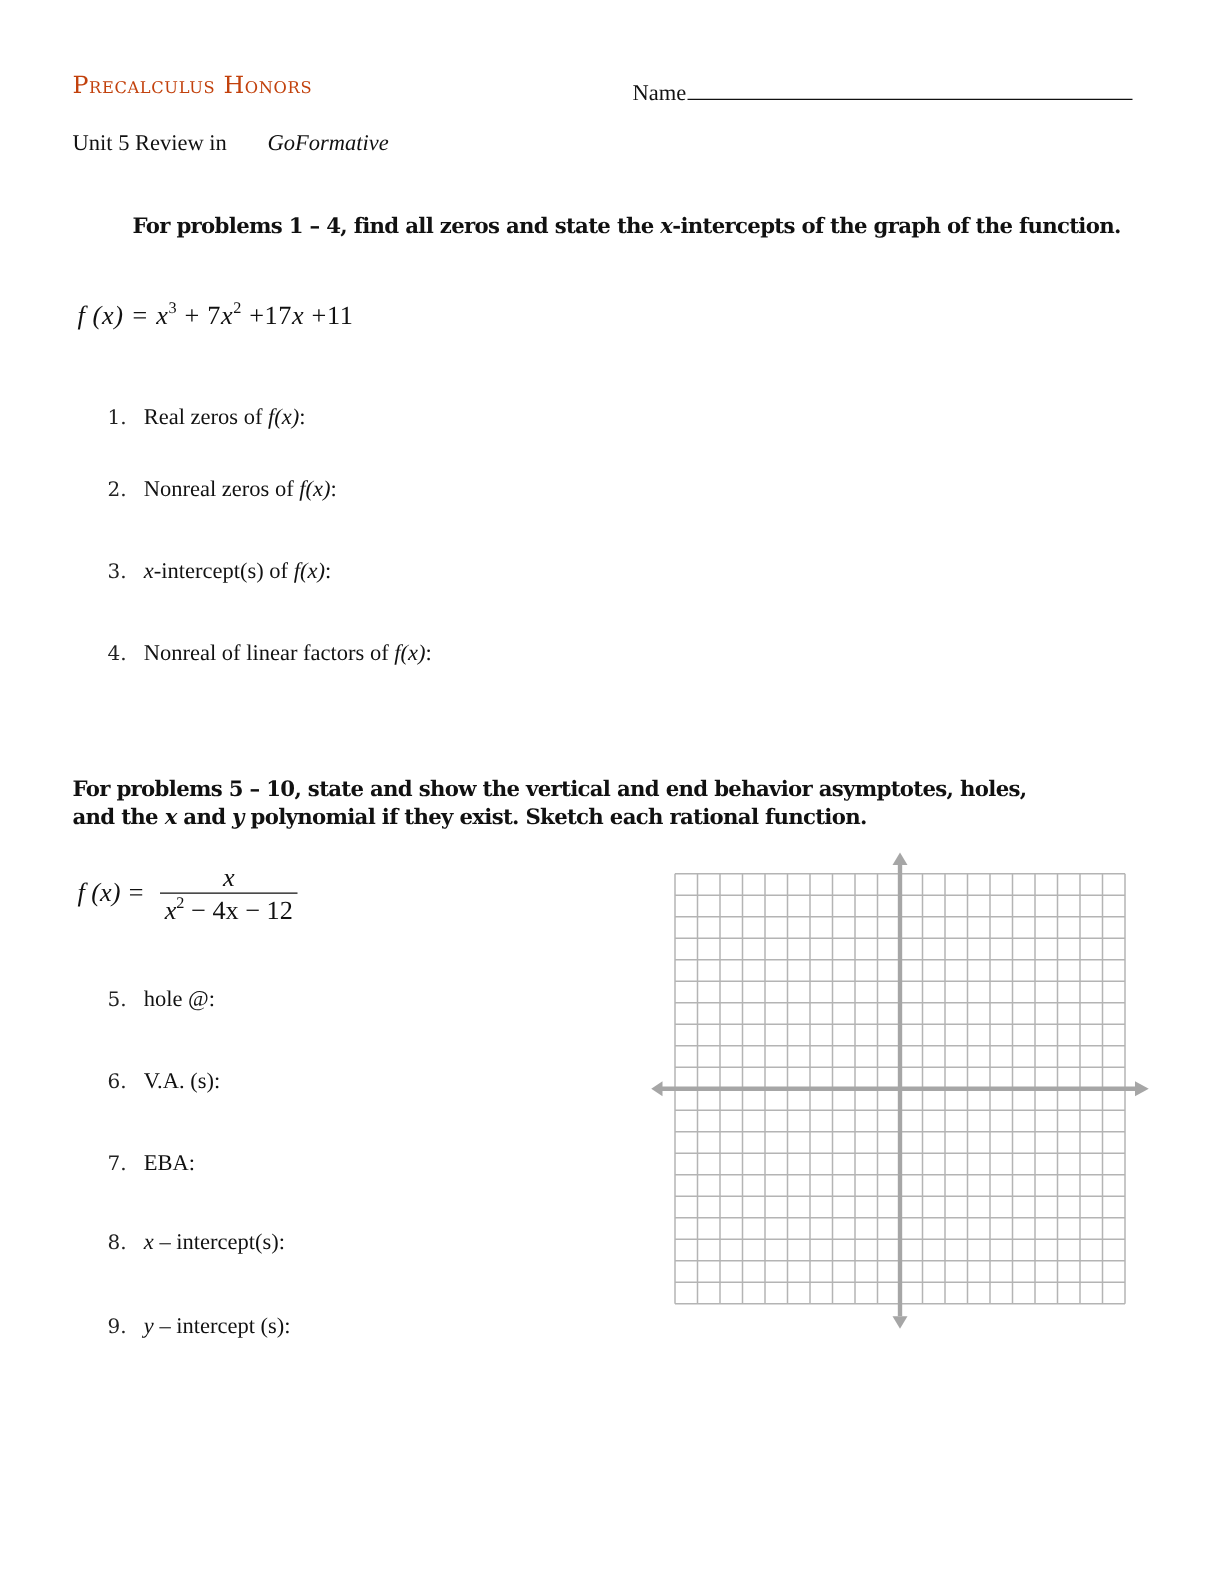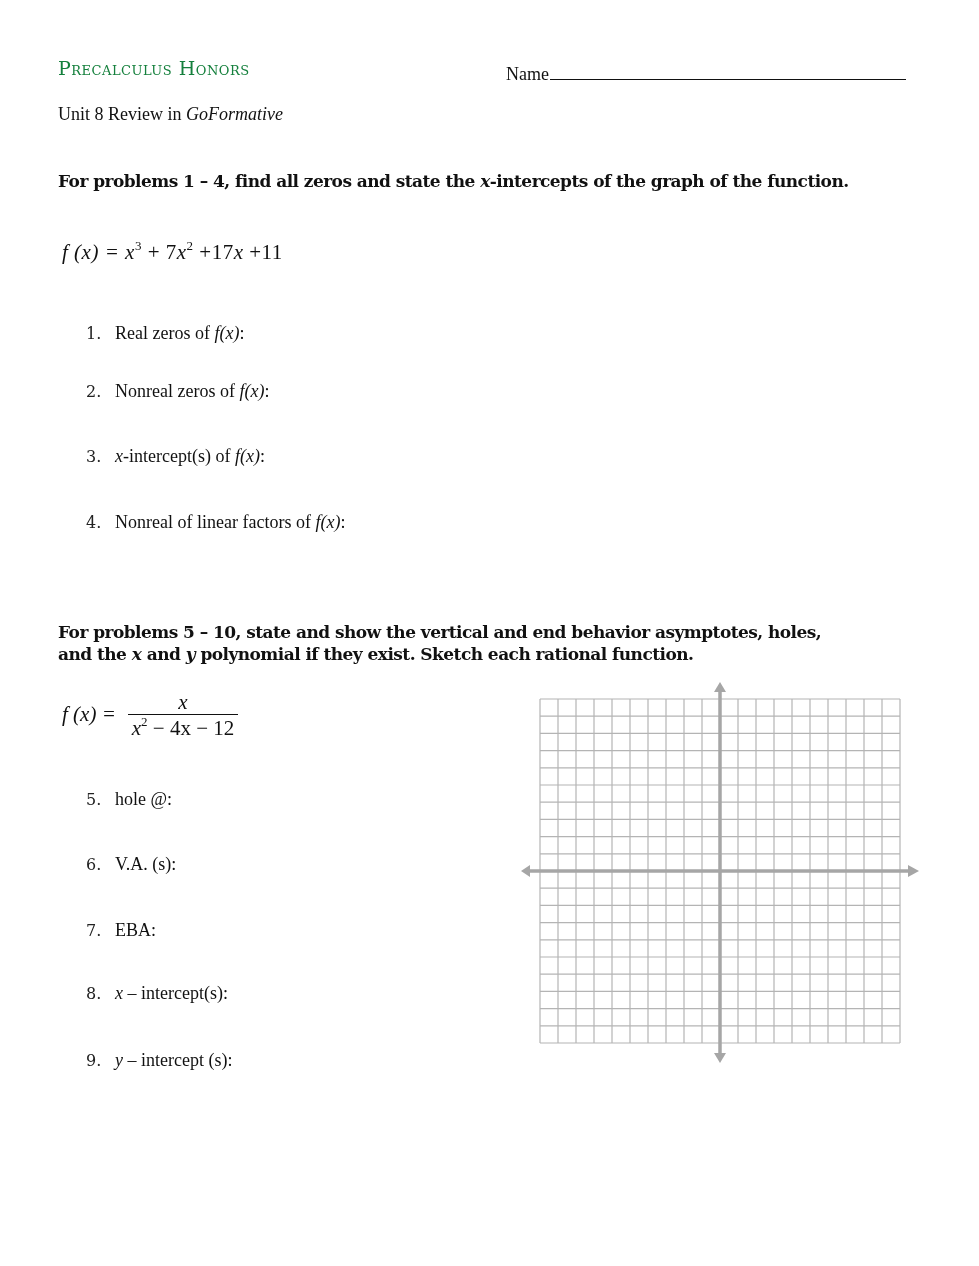--- a/index.html
+++ b/index.html
@@ -1,26 +1,26 @@
 <!DOCTYPE html>
 <html><head>
 <meta charset="utf-8">
 <style>
   html, body { margin: 0; padding: 0; background: #ffffff; }
   body { width: 979px; height: 1266px; position: relative; overflow: hidden;
          font-family: "Liberation Serif", "DejaVu Serif", serif; color: #111; }
   .abs { position: absolute; white-space: nowrap; }
-  .course { left: 58px; top: 57px; font-size: 19px; letter-spacing: 0.5px; color: #15803d; font-variant: small-caps; font-family: "DejaVu Serif", serif; font-weight: normal; }
+  .course { left: 58px; top: 57px; font-size: 19px; letter-spacing: 0.5px; color: #c2410c; font-variant: small-caps; font-family: "DejaVu Serif", serif; font-weight: normal; }
   .name { left: 506px; top: 62px; font-size: 18px; }
   .name .line { display: inline-block; width: 356px; border-bottom: 1.3px solid #111; height: 17px; vertical-align: baseline; margin-left: 1px; }
   .subtitle { left: 58px; top: 104px; font-size: 18px; }
-  .subtitle i { font-style: italic; }
+  .subtitle i { font-style: italic; margin-left: 28px; }
   .instr { left: 58px; font-size: 17px; font-weight: bold; font-family: "DejaVu Serif", serif; line-height: 22px; letter-spacing: -0.55px; }
   .instr i { font-style: italic; }
-  .instr1 { top: 170px; }
+  .instr1 { top: 170px; margin-left: 48px; }
   .instr2 { top: 621px; }
   .math { font-family: "Liberation Serif", serif; font-size: 21px; }
   .math i { font-style: italic; }
   .math sup { font-size: 13px; vertical-align: 9px; line-height: 0; }
   .f1 { left: 62px; top: 240px; letter-spacing: 0.5px; }
   .item { left: 86px; font-size: 18px; }
   .item .num { display: inline-block; width: 29px; font-family: "DejaVu Serif", serif; font-size: 16px; color: #222; }
   .item i { font-style: italic; }
   .frac-wrap { left: 62px; top: 690px; }
   .frac-wrap .lhs { position: absolute; left: 0; top: 12px; }
@@ -33,21 +33,21 @@
 </head>
 <body>
 
 <div class="abs course">Precalculus Honors</div>
 
 <div class="abs name">
   <span>Name</span><span class="line"></span>
 </div>
 
 <div class="abs subtitle">
-  <span>Unit 8 Review in </span><i>GoFormative</i>
+  <span>Unit 5 Review in </span><i>GoFormative</i>
 </div>
 
 <div class="abs instr instr1">
   <div><span>For problems 1 – 4, find all zeros and state the </span><i>x</i><span>-intercepts of the graph of the function.</span></div>
 </div>
 
 <div class="abs math f1">
   <i>f (x) = </i><i>x</i><sup>3</sup><span> + 7</span><i>x</i><sup>2</sup><span> +17</span><i>x</i><span> +11</span>
 </div>
 

